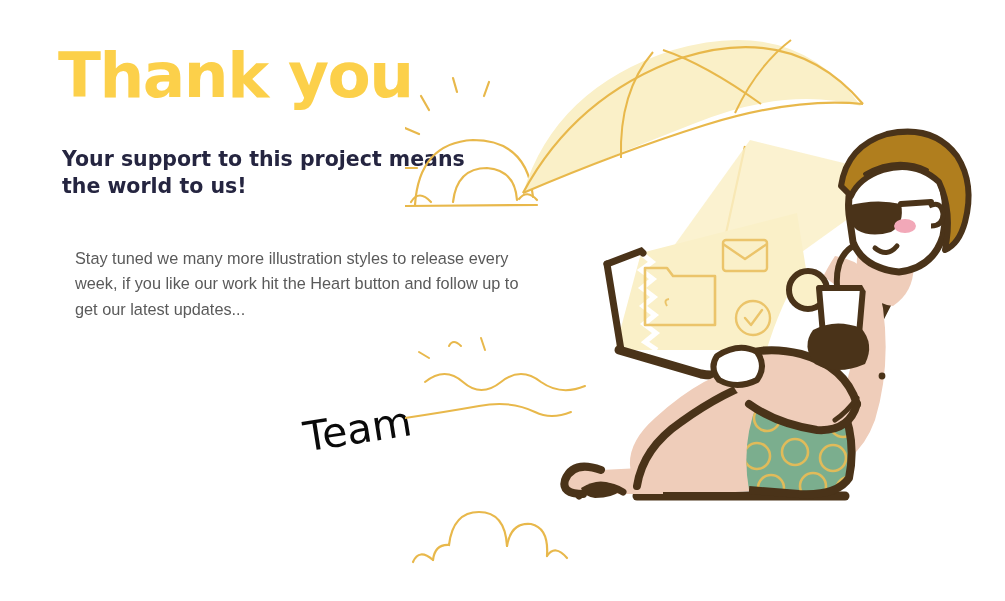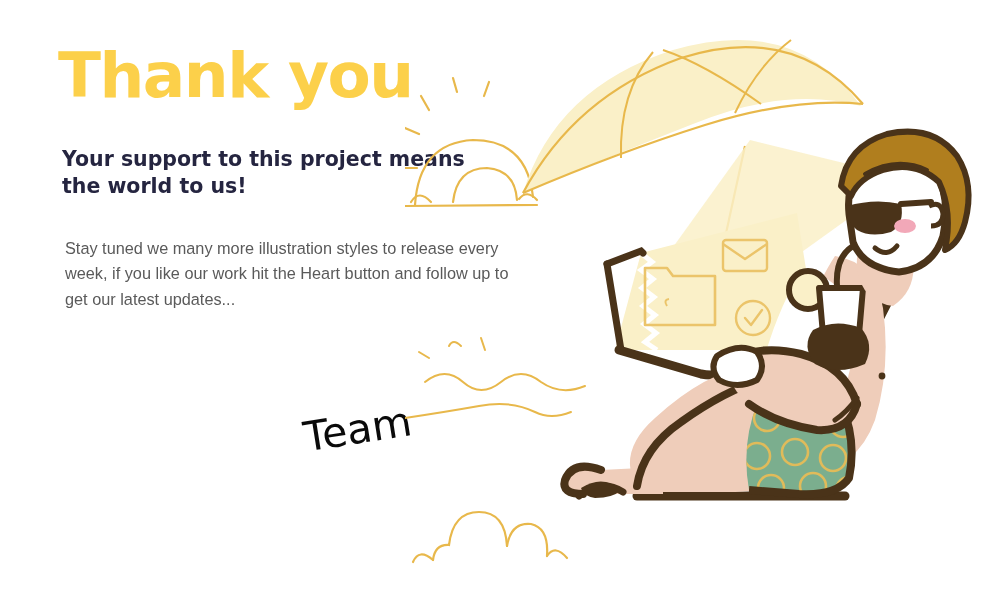--- a/index.html
+++ b/index.html
@@ -50,21 +50,21 @@
     left: 4px;
     width: 420px;
   }
 
   .body-copy {
     font-family: "Liberation Sans", sans-serif;
     font-weight: normal;
     font-size: 16.3px;
     line-height: 1.55;
     color: #5a5a5a;
-    margin: 6px;
+    margin: 16px;
     position: absolute;
     top: 186px;
     left: 1px;
     width: 450px;
   }
 
   
   .logo-block {
     position: absolute;
     left: 56px;

